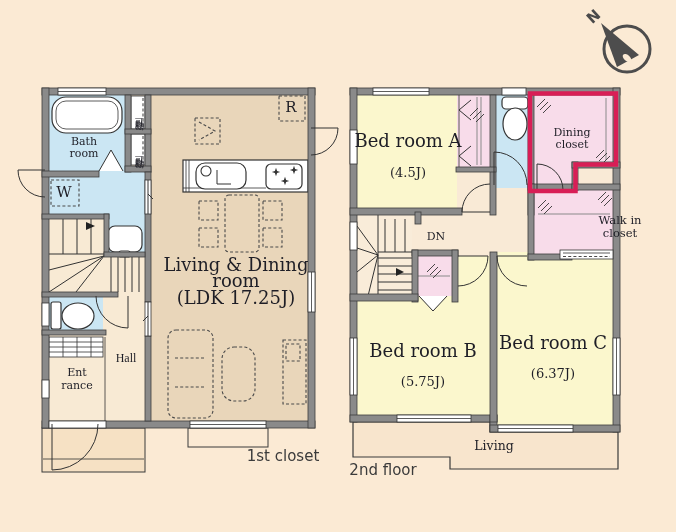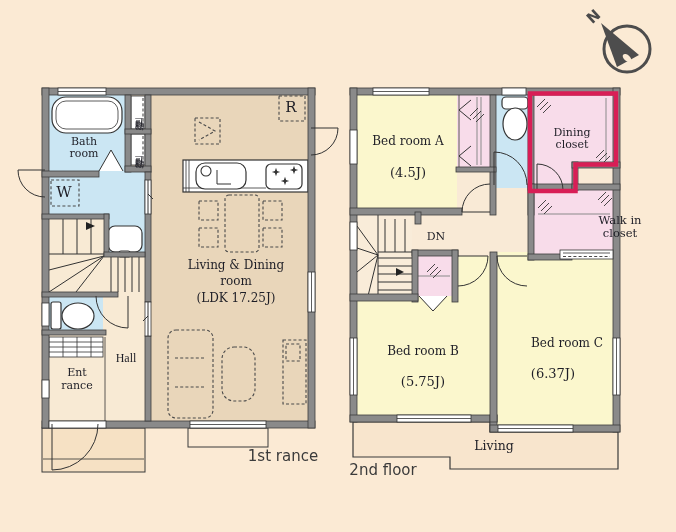--- a/index.html
+++ b/index.html
@@ -2,21 +2,21 @@
 <html><head>
 <meta charset="utf-8">
 <style>
   html,body{margin:0;padding:0;}
   #plan{position:relative;width:676px;height:532px;background:#fbead4;overflow:hidden;
         font-family:"DejaVu Serif","Liberation Serif",serif;}
   #plan svg{position:absolute;left:0;top:0;}
   .lbl{position:absolute;transform:translate(-50%,-50%);white-space:nowrap;text-align:center;
        color:#1e1e26;line-height:1;}
   .s9{font-size:9px;}  .s11{font-size:11px;} .s115{font-size:11.5px;margin-left:40px;}
-  .s12{font-size:12px;font-family:Liberation Serif, serif;} .s125{font-size:12.5px;} .s13{font-size:13px;margin-top:13px;} .s14{font-size:12px;}
+  .s12{font-size:12px;font-family:Liberation Serif, serif;} .s125{font-size:12.5px;} .s13{font-size:13px;margin-top:13px;} .s14{font-size:18px;}
   .s15{font-size:15px;}
   .sans{font-family:"DejaVu Sans","Liberation Sans",sans-serif;color:#3b3b3b;}
   .vtext{writing-mode:vertical-rl;text-orientation:upright;letter-spacing:1px;}
   .nmark{transform:translate(-50%,-50%) rotate(-42deg);font-weight:bold;color:#4a4a4a;
          font-family:"DejaVu Sans","Liberation Sans",sans-serif;}
   .w{fill:#8a8a8a;stroke:#3c3c3c;stroke-width:0.8;}
   .ln{stroke:#333;stroke-width:1;fill:none;}
   .thin{stroke:#333;stroke-width:0.8;fill:none;}
   .dsh{stroke:#4a4a4a;stroke-width:1.1;fill:none;stroke-dasharray:3 2.2;}
   .fix{fill:#ffffff;stroke:#333;stroke-width:1.2;}
@@ -267,30 +267,30 @@
 <div class="lbl s9 vtext" style="left:139px;top:113px">可動棚</div>
 <div class="lbl s9 vtext" style="left:139px;top:151px">可動棚</div>
 <div class="lbl s15" style="left:64px;top:192px">W</div>
 <div class="lbl s15" style="left:291px;top:107px">R</div>
 <div class="lbl s14" style="left:236px;top:265px">Living &amp; Dining</div>
 <div class="lbl s14" style="left:236px;top:281px">room</div>
 <div class="lbl s14" style="left:236px;top:298px">(LDK 17.25J)</div>
 <div class="lbl s12" style="left:126px;top:358px">Hall</div>
 <div class="lbl s11" style="left:77px;top:372px">Ent</div>
 <div class="lbl s11" style="left:77px;top:385px">rance</div>
-<div class="lbl s15 sans" style="left:283px;top:456px">1st rance</div>
+<div class="lbl s15 sans" style="left:283px;top:456px">1st closet</div>
 
 <div class="lbl s14" style="left:408px;top:141px">Bed room A</div>
 <div class="lbl s13" style="left:408px;top:159px">(4.5J)</div>
 <div class="lbl s11" style="left:572px;top:132px">Dining</div>
 <div class="lbl s11" style="left:572px;top:144px">closet</div>
 <div class="lbl s115" style="left:580px;top:221px">Walk in</div>
 <div class="lbl s115" style="left:580px;top:234px">closet</div>
 <div class="lbl s11" style="left:436px;top:236px">DN</div>
 <div class="lbl s14" style="left:423px;top:351px">Bed room B</div>
 <div class="lbl s13" style="left:423px;top:368px">(5.75J)</div>
-<div class="lbl s14" style="left:567px;top:343px">Bed room C</div>
+<div class="lbl s14" style="left:553px;top:343px">Bed room C</div>
 <div class="lbl s13" style="left:553px;top:360px">(6.37J)</div>
 <div class="lbl s125" style="left:494px;top:446px">Living</div>
 <div class="lbl s15 sans" style="left:383px;top:470px">2nd floor</div>
 
 <div class="lbl s15 nmark" style="left:594px;top:17px">N</div>
 </div>
 
 </body></html>

